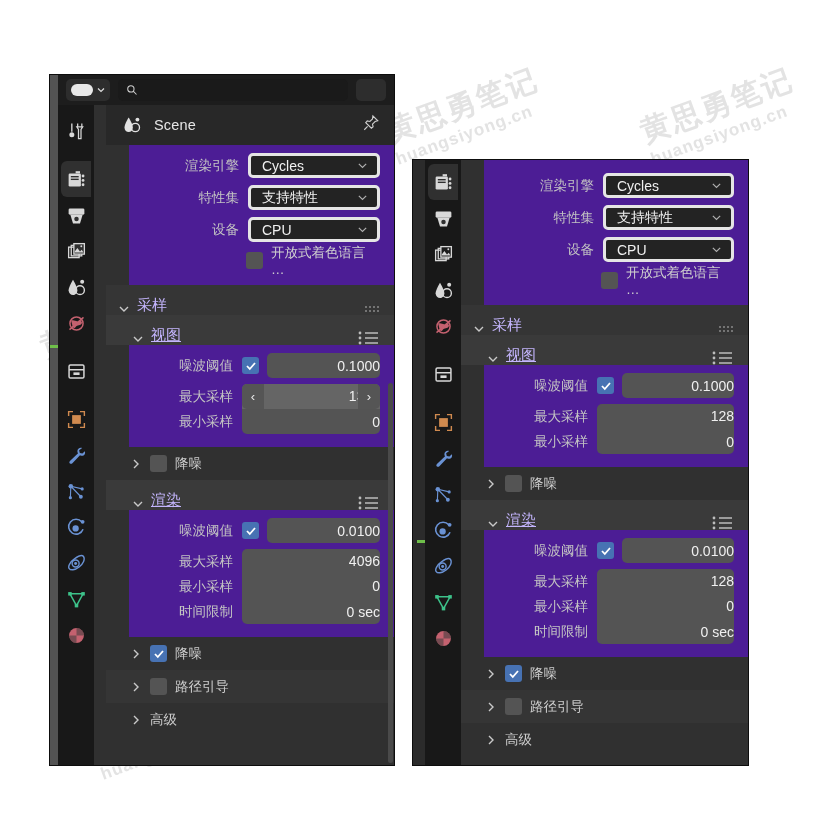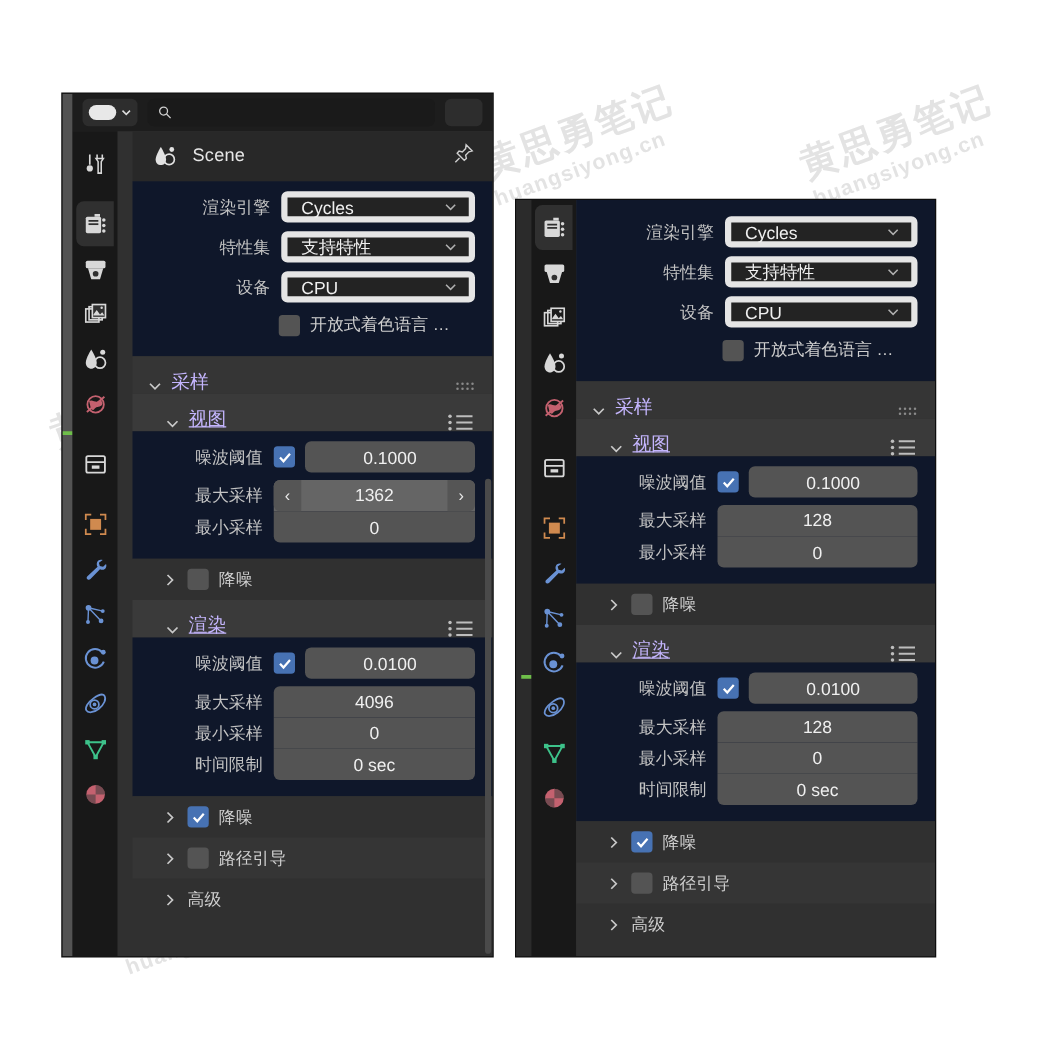--- a/index.html
+++ b/index.html
@@ -31,23 +31,23 @@
   .pheader{display:flex;align-items:center;height:40px;padding:0 14px 0 16px;
            background:#282828;}
   .pheader .nm{color:#e6e6e6;font-size:14.5px;margin-left:12px;letter-spacing:.2px;}
   .pheader .pin{margin-left:auto;}
 
   
   .prow{display:flex;align-items:center;height:27px;margin:0 14px 5px 14px;}
   .plabel{color:#c3c3c3;font-size:13.5px;text-align:right;padding-right:9px;
           flex:0 0 auto;white-space:nowrap;}
   .pfield{flex:1 1 auto;height:25px;background:#545454;border-radius:5px;
-          display:flex;align-items:center;justify-content:center;position:relative;
+          display:flex;align-items:center;justify-content:flex-end;position:relative;
           color:#f0f0f0;font-size:14px;}
-  .pfield.dropdown{background:#232323;border:5px solid #e5e5e5;justify-content:flex-start;
+  .pfield.dropdown{background:#232323;border:3px solid #e5e5e5;justify-content:flex-start;
                    padding-left:11px;box-sizing:border-box;}
   .pfield .chev{position:absolute;right:9px;top:50%;transform:translateY(-50%);
                 opacity:.8;}
   .pfield.numtop{border-bottom-left-radius:0;border-bottom-right-radius:0;margin-bottom:1px;}
   .pfield.numbot{border-top-left-radius:0;border-top-right-radius:0;}
   .pfield.nummid{border-radius:0;margin-bottom:1px;}
   .pfield.hovered{background:#656565;}
   .pfield .arrL,.pfield .arrR{position:absolute;top:0;bottom:0;width:22px;
         display:flex;align-items:center;justify-content:center;color:#e9e9e9;
         font-size:13px;background:#555;}
@@ -66,21 +66,21 @@
   .sect.sub{padding-left:26px;background:#3a3a3a;text-decoration:underline;}
   .sect .tw{margin-right:7px;display:flex;align-items:center;}
   .sect .right{margin-left:auto;display:flex;align-items:center;}
 
   .subrow{display:flex;align-items:center;height:30px;padding-left:24px;
           color:#cfcfcf;font-size:13.5px;background:#303030;}
   .subrow.alt{background:#353535;}
   .subrow .tw{margin-right:8px;display:flex;}
   .subrow .cbx{margin-right:8px;}
 
-  .block{background:#0f172a;padding-top:7px;padding-bottom:4px;}
+  .block{background:#4c1d95;padding-top:7px;padding-bottom:4px;margin-left:23px;}
 
   
   .toolstrip{height:30px;background:#1d1d1d;display:flex;align-items:center;
              padding:0 8px;gap:8px;}
   .ts-btn{height:22px;min-width:44px;background:#2d2d2d;border-radius:5px;
           display:flex;align-items:center;justify-content:center;gap:4px;}
   .ts-search{flex:1 1 auto;height:22px;background:#1a1a1a;border-radius:5px;
              display:flex;align-items:center;padding-left:8px;}
   .ts-end{width:30px;height:22px;background:#2d2d2d;border-radius:5px;}
   .pill{width:22px;height:12px;border-radius:7px;background:#e8e8e8;}

